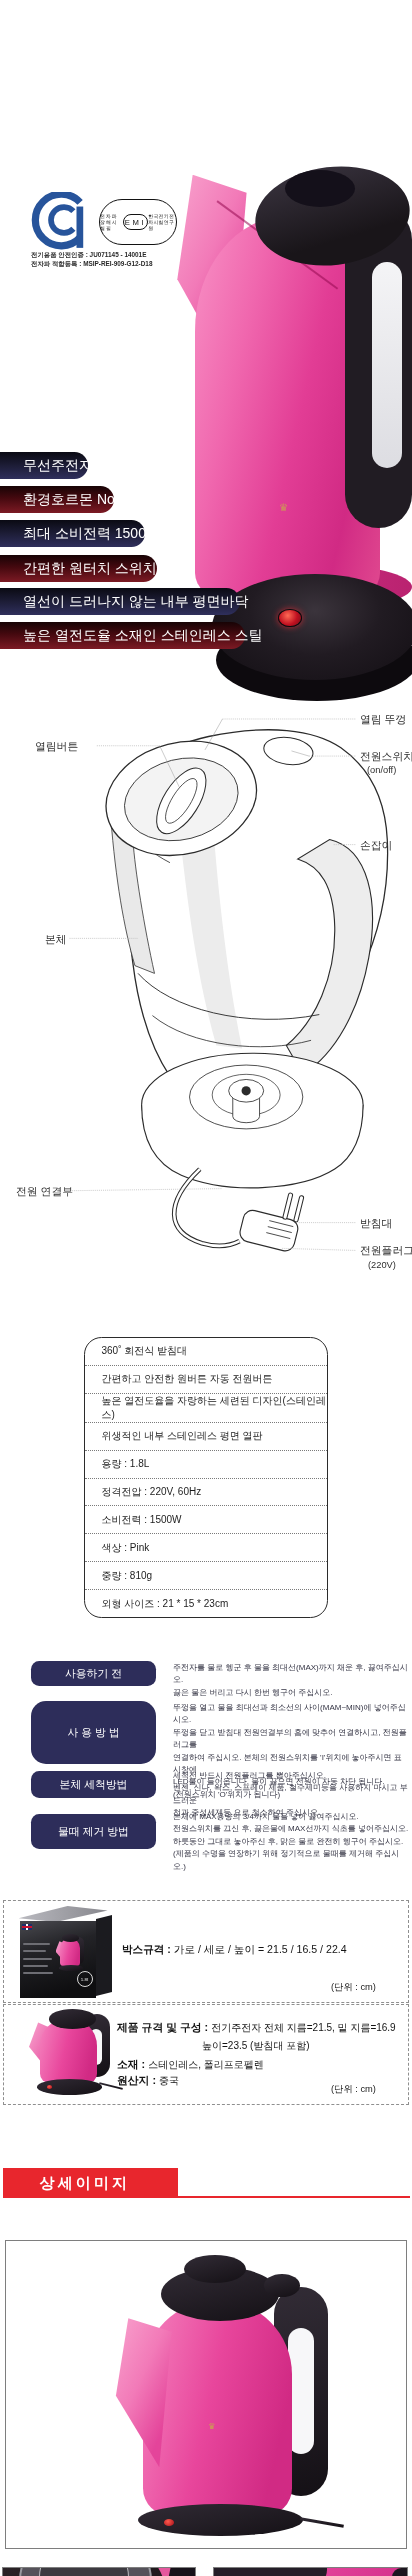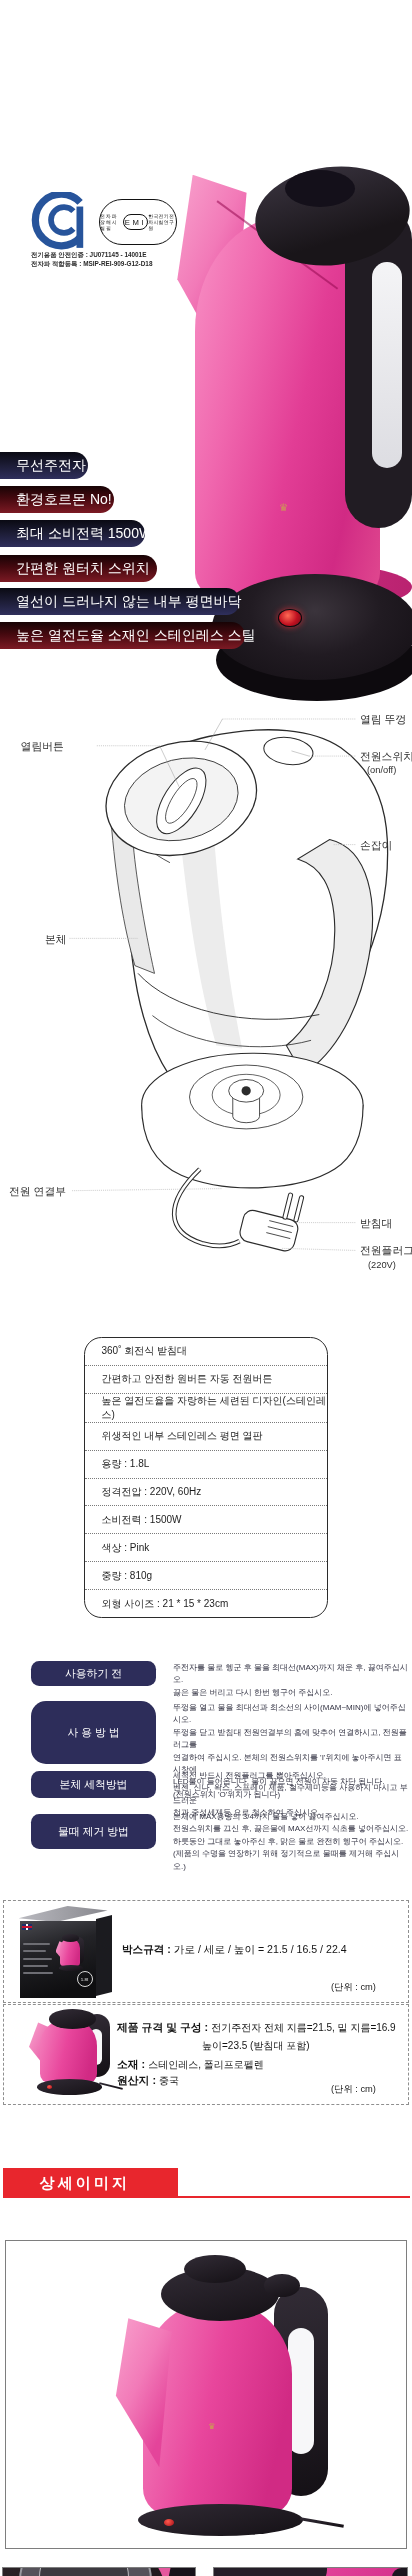--- a/index.html
+++ b/index.html
@@ -40,21 +40,21 @@
   .k-rim{left:54px;top:397px;width:191px;height:46px;background:linear-gradient(100deg,#d5318b,#b9226f);border-radius:50%;z-index:2;}
   .k-base{left:45px;top:407px;width:206px;height:106px;border-radius:50%;z-index:3;
      background:radial-gradient(ellipse at 50% 35%,#3b343c 0%,#211b22 45%,#120e13 100%);}
   .k-base2{left:49px;top:452px;width:202px;height:82px;border-radius:50%;background:#0d0a0e;z-index:2;}
   .k-light{left:111px;top:442px;width:21.6px;height:15.5px;border-radius:50%;border:1.5px solid #0c090c;z-index:4;
      background:radial-gradient(circle at 40% 35%,#ff6a55 0%,#c01020 55%,#70101a 100%);box-shadow:0 0 6.2px rgba(230,40,50,.8);}
   .k-crown{left:112px;top:334px;font-size:10.3px;color:#caa250;z-index:4;opacity:.9;}
 
   
   .pill{position:absolute;left:0;height:27px;border-radius:0 14px 14px 0;color:#fff;font-size:14px;
-        display:flex;align-items:center;padding-left:16px;box-sizing:border-box;z-index:9;white-space:nowrap;}
+        display:flex;align-items:center;padding-left:23px;box-sizing:border-box;z-index:9;white-space:nowrap;}
   .pill.navy{background:linear-gradient(180deg,#0a0a13 0%,#1b1b33 45%,#2f2f5c 100%);}
   .pill.red{background:linear-gradient(180deg,#170305 0%,#45090f 45%,#7c1a24 100%);}
 
   
   .dlab{position:absolute;font-size:10.8px;color:#2e2e2e;white-space:nowrap;}
   .dsub{position:absolute;font-size:9.3px;color:#2e2e2e;white-space:nowrap;}
 
   
   .specbox{left:84px;top:1337px;width:244px;height:281px;border:0.8px solid #2b2b2b;border-radius:17.5px;
            box-sizing:border-box;overflow:hidden;display:flex;flex-direction:column;background:#fff;z-index:3;}
@@ -199,27 +199,27 @@
       <line x1="690" y1="1044" x2="580" y2="1044"></line>
       <line x1="690" y1="1098" x2="548" y2="1094"></line>
     </g>
     <g stroke="#9a9a9a" stroke-width="1">
       <line x1="310" y1="118" x2="348" y2="198"></line>
       <line x1="432" y1="66" x2="398" y2="126"></line>
       <line x1="600" y1="138" x2="566" y2="128"></line>
     </g>
   </svg>
 
-  <div class="dlab" style="left:20.6px;top:740px;width:72px;text-align:left">열림버튼</div>
+  <div class="dlab" style="left:20.6px;top:740px;width:72px;text-align:center">열림버튼</div>
   <div class="dlab" style="left:360px;top:713px">열림 뚜껑</div>
   <div class="dlab" style="left:360px;top:750px">전원스위치</div>
   <div class="dsub" style="left:367px;top:765px">(on/off)</div>
   <div class="dlab" style="left:360px;top:839px">손잡이</div>
   <div class="dlab" style="left:20.6px;top:933px;width:46px;text-align:right">본체</div>
-  <div class="dlab" style="left:2px;top:1185px;width:64px;text-align:right">전원 연결부</div>
+  <div class="dlab" style="left:16px;top:1185px;width:64px;text-align:left">전원 연결부</div>
   <div class="dlab" style="left:360px;top:1217px">받침대</div>
   <div class="dlab" style="left:360px;top:1244px">전원플러그</div>
   <div class="dsub" style="left:368px;top:1260px">(220V)</div>
 
   <div class="abs specbox">
     <div class="spec-row">360˚ 회전식 받침대</div>
     <div class="spec-row">간편하고 안전한 원버튼 자동 전원버튼</div>
     <div class="spec-row">높은 열전도율을 자랑하는 세련된 디자인(스테인레스)</div>
     <div class="spec-row">위생적인 내부 스테인레스 평면 열판</div>
     <div class="spec-row">용량 : 1.8L</div>

